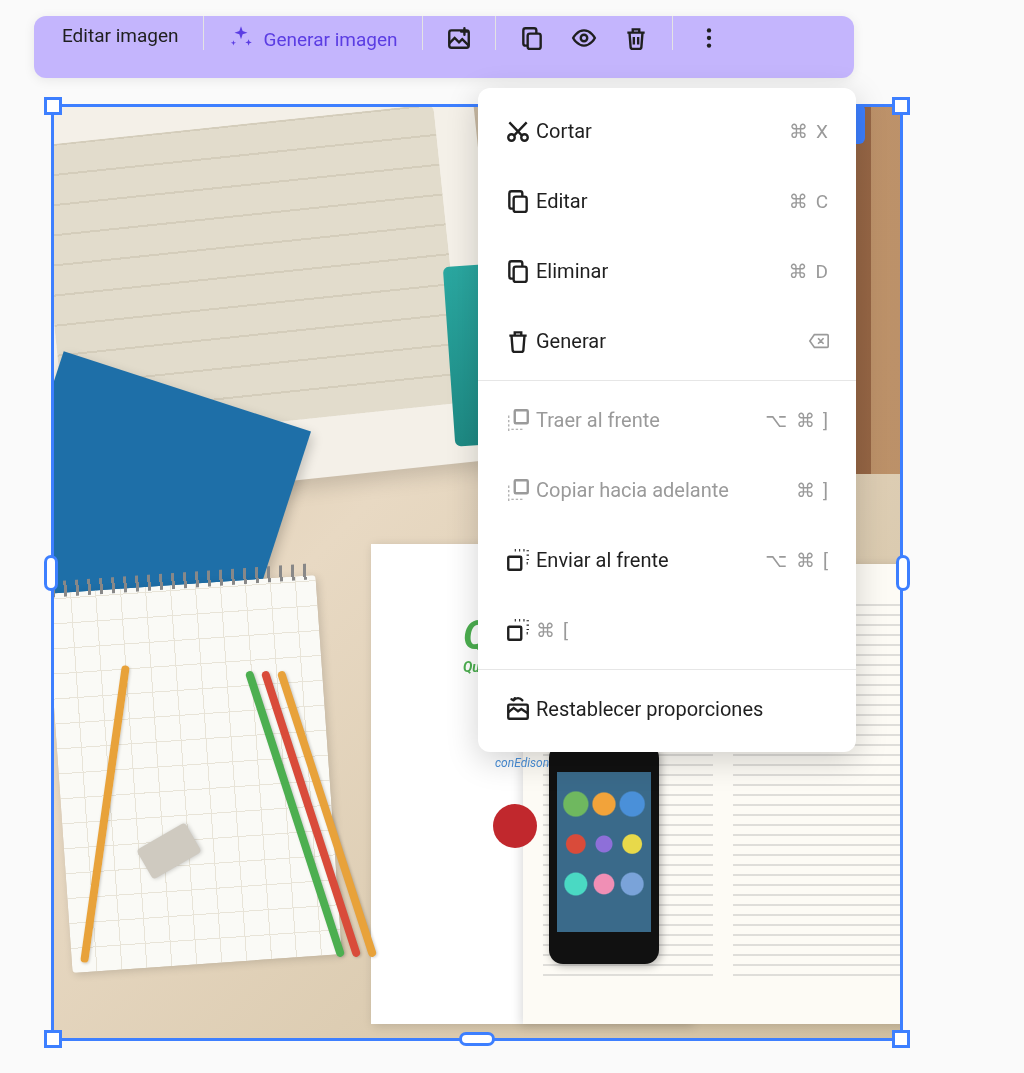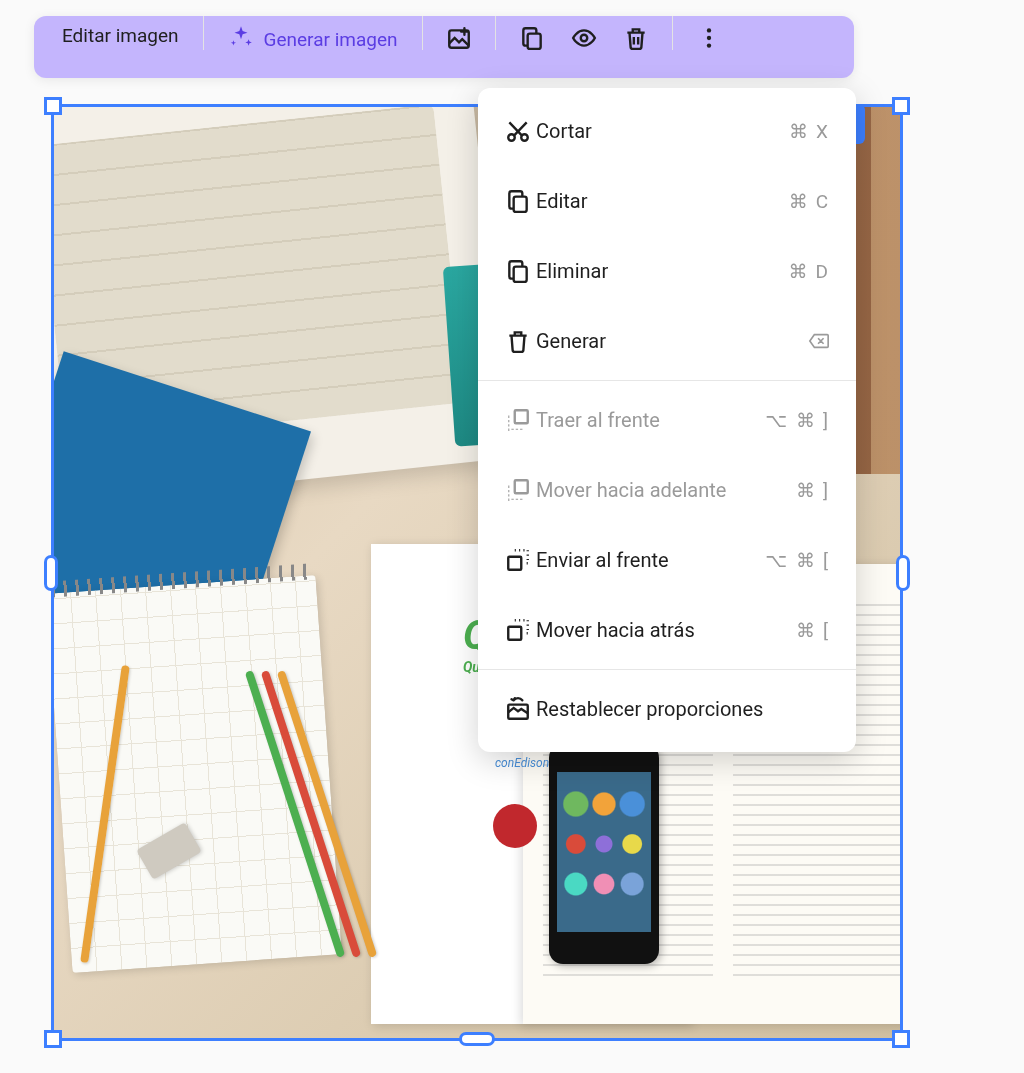--- a/index.html
+++ b/index.html
@@ -506,21 +506,21 @@
     </span>
   </div>
 
   <div class="menu-item disabled">
     <span class="menu-icon">
       <svg viewBox="0 0 24 24" fill="none" stroke="#9a9a9a" stroke-width="2.2">
           <rect x="9" y="3" width="12" height="12" rx="1"></rect>
           <path d="M3 9h2M3 13h2M3 17h2M3 21h2M7 21v-2M11 21v-2M15 21v-2" stroke-dasharray="1 3"></path>
         </svg>
     </span>
-    <span class="menu-label">Mover hacia adelante</span>
+    <span class="menu-label">Copiar hacia adelante</span>
     <span class="menu-shortcut">
       <span>⌘</span>
       <span>]</span>
     </span>
   </div>
 
   <div class="menu-item">
     <span class="menu-icon">
       <svg viewBox="0 0 24 24" fill="none" stroke="#1f1f1f" stroke-width="2.2">
           <rect x="3" y="9" width="12" height="12" rx="1"></rect>
@@ -534,21 +534,20 @@
     </span>
   </div>
 
   <div class="menu-item">
     <span class="menu-icon">
       <svg viewBox="0 0 24 24" fill="none" stroke="#1f1f1f" stroke-width="2.2">
           <rect x="3" y="9" width="12" height="12" rx="1"></rect>
           <path d="M9 3h2M13 3h2M17 3h2M21 3v2M21 7v2M21 11v2M21 15h-2" stroke-dasharray="1 3"></path>
         </svg>
     </span>
-    <span class="menu-label">Mover hacia atrás</span>
     <span class="menu-shortcut">
       <span>⌘</span>
       <span>[</span>
     </span>
   </div>
 
   <div class="menu-divider"></div>
 
   <div class="menu-item">
     <span class="menu-icon">

